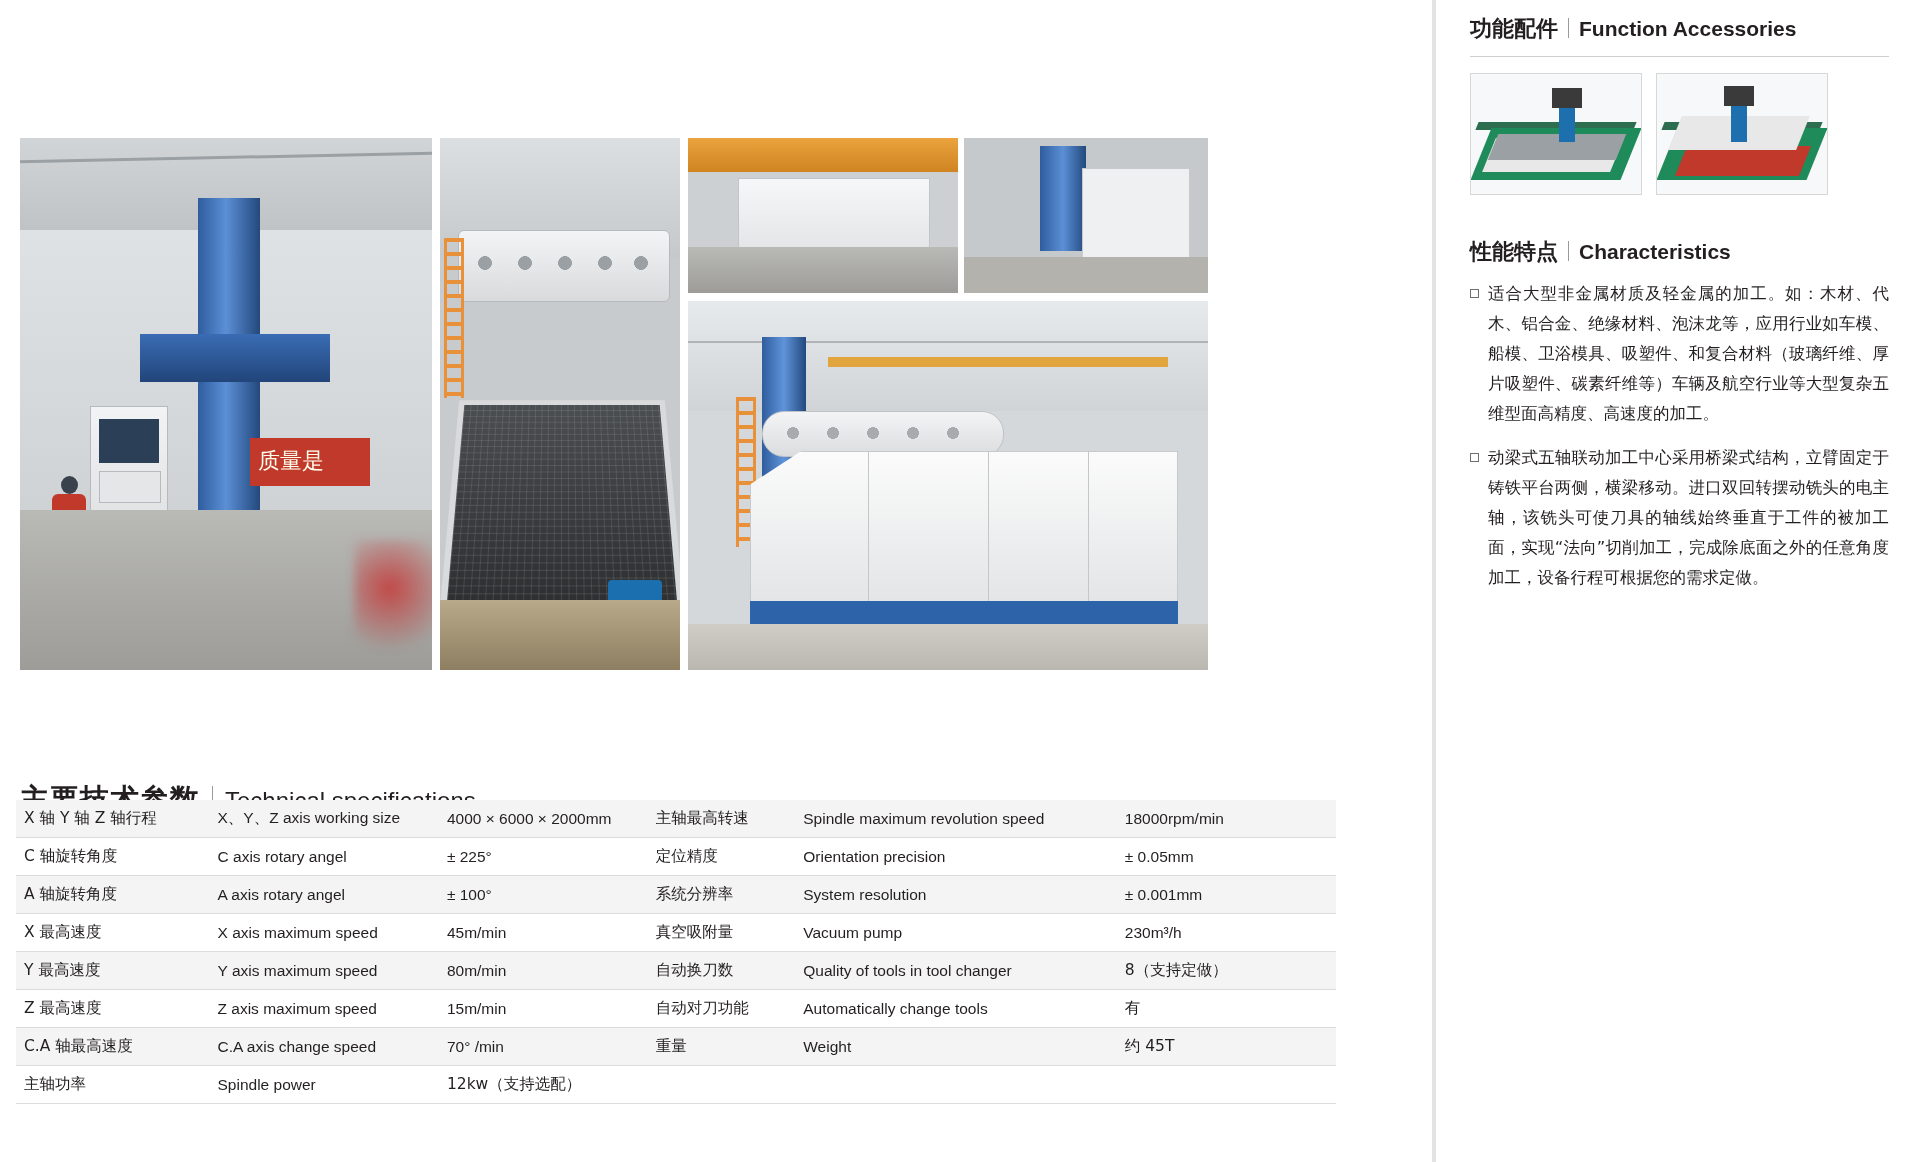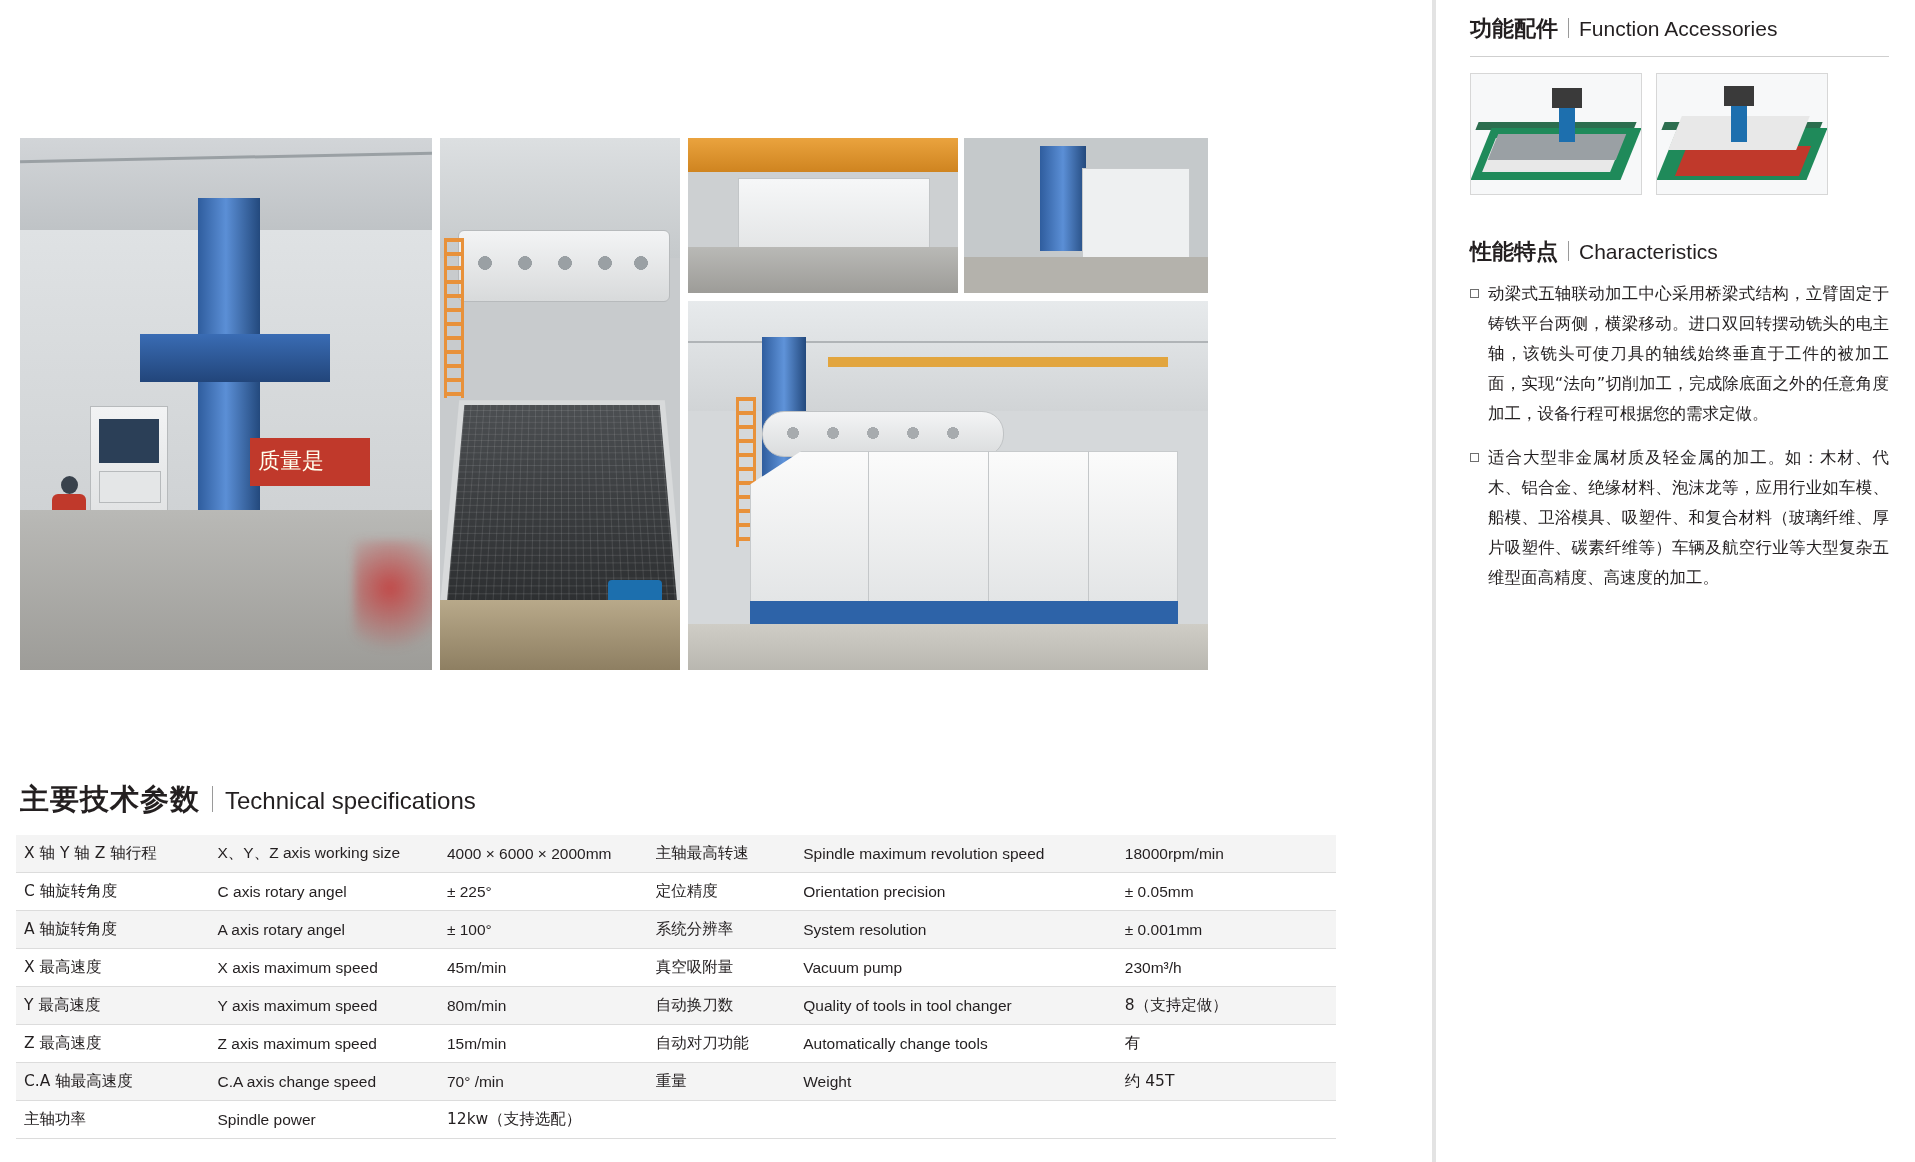--- a/index.html
+++ b/index.html
@@ -261,21 +261,21 @@
     margin: 0 12px;
     transform: translateY(3px);
   }
   .spec-head .en {
     font-size: 24px;
     color: #231f20;
   }
   table.spec {
     position: absolute;
     left: 16px;
-    top: 835px;
+    top: 800px;
     width: 1320px;
     border-collapse: collapse;
     font-size: 15.5px;
   }
   table.spec td {
     padding: 8px 6px 8px 8px;
     border-bottom: 1px solid #dcdcdc;
     color: #231f20;
     white-space: nowrap;
   }
@@ -315,21 +315,21 @@
     font-family: "DejaVu Sans", sans-serif;
     font-weight: bold;
     font-size: 22px;
     color:#231f20;
   }
   .sec-head .bar {
     width: 1px; height: 20px; background:#9a9a9a; margin: 0 10px;
     transform: translateY(2px);
   }
   .sec-head .en {
-    font-size: 21px; font-weight: normal; color:#231f20;
+    font-size: 21px; font-weight: bold; color:#231f20;
   }
   .hr {
     height: 1px; background:#cfcfcf; margin-top: 12px;
   }
   .thumbs {
     display: flex;
     gap: 14px;
     margin-top: 16px;
   }
   .thumb {
@@ -580,22 +580,22 @@
 
     <div class="sec-head char-head">
       <span class="cn">性能特点</span>
       <span class="bar"></span>
       <span class="en">Characteristics</span>
     </div>
 
     <div class="bullets">
       <div class="bullet">
         <span class="sq"></span>
-        <span class="txt">动梁式五轴联动加工中心采用桥梁式结构，立臂固定于铸铁平台两侧，横梁移动。进口双回转摆动铣头的电主轴，该铣头可使刀具的轴线始终垂直于工件的被加工面，实现“法向”切削加工，完成除底面之外的任意角度加工，设备行程可根据您的需求定做。</span>
+        <span class="txt">适合大型非金属材质及轻金属的加工。如：木材、代木、铝合金、绝缘材料、泡沫龙等，应用行业如车模、船模、卫浴模具、吸塑件、和复合材料（玻璃纤维、厚片吸塑件、碳素纤维等）车辆及航空行业等大型复杂五维型面高精度、高速度的加工。</span>
       </div>
       <div class="bullet">
         <span class="sq"></span>
-        <span class="txt">适合大型非金属材质及轻金属的加工。如：木材、代木、铝合金、绝缘材料、泡沫龙等，应用行业如车模、船模、卫浴模具、吸塑件、和复合材料（玻璃纤维、厚片吸塑件、碳素纤维等）车辆及航空行业等大型复杂五维型面高精度、高速度的加工。</span>
+        <span class="txt">动梁式五轴联动加工中心采用桥梁式结构，立臂固定于铸铁平台两侧，横梁移动。进口双回转摆动铣头的电主轴，该铣头可使刀具的轴线始终垂直于工件的被加工面，实现“法向”切削加工，完成除底面之外的任意角度加工，设备行程可根据您的需求定做。</span>
       </div>
     </div>
 
   </div>
 </div>
 
 </body></html>

